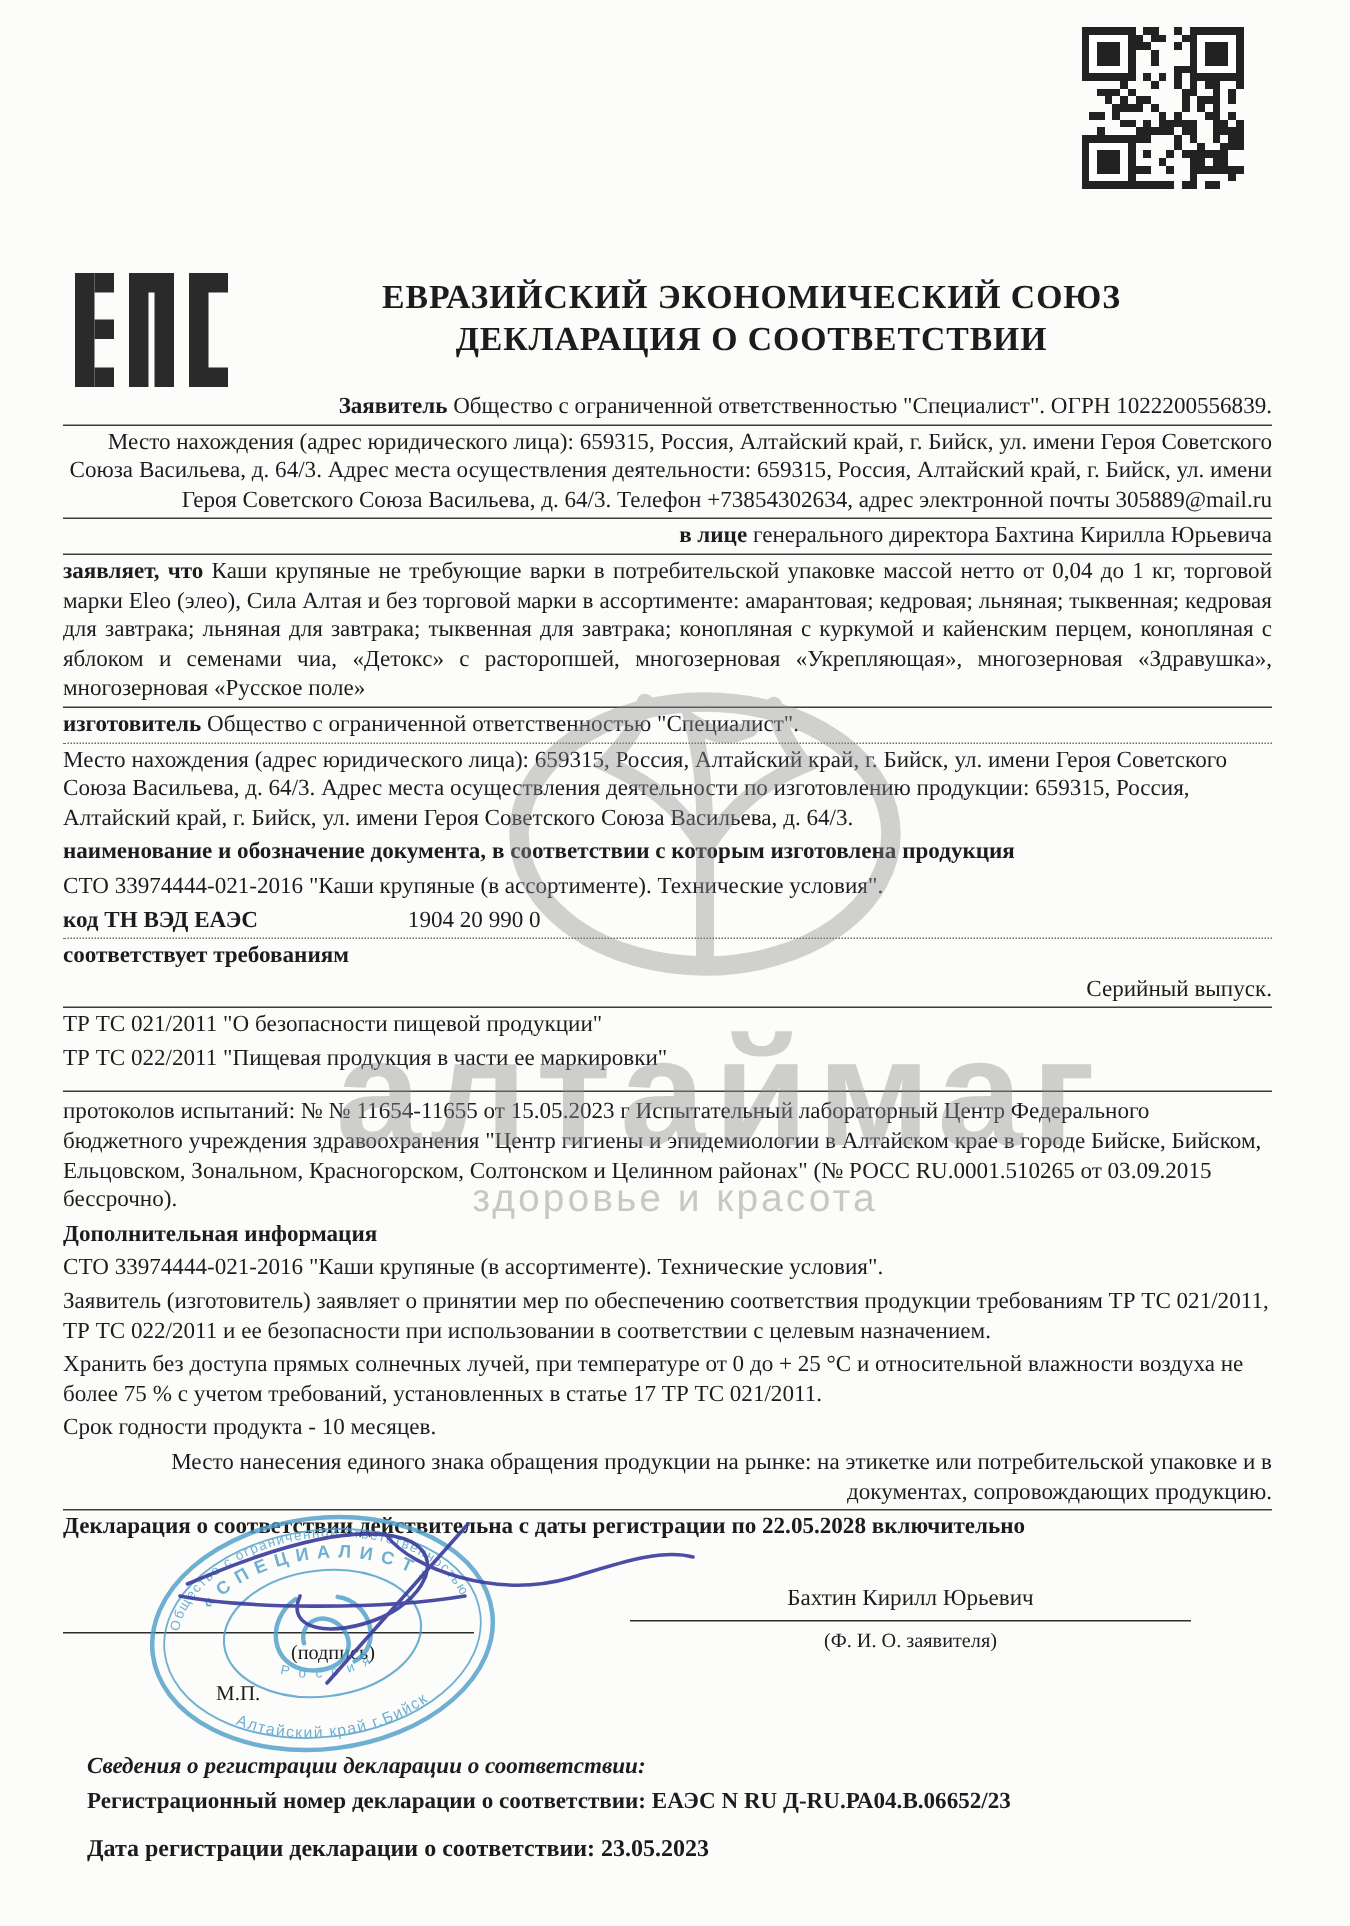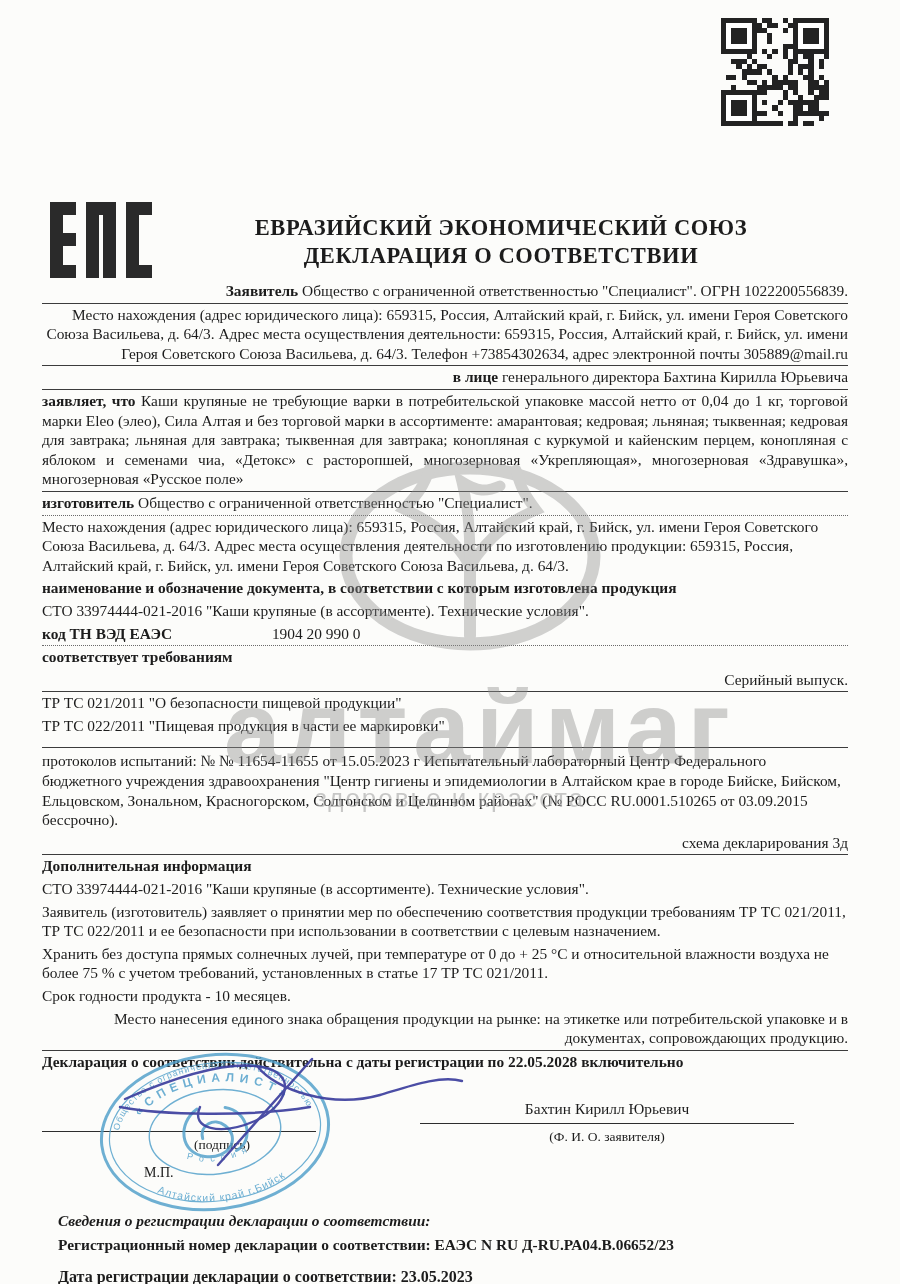--- a/index.html
+++ b/index.html
@@ -7,21 +7,21 @@
     position:relative; width:900px; height:1284px;
     background:#fcfcfa; overflow:hidden;
     font-family:"Liberation Serif","DejaVu Serif",serif;
     color:#1c1c1c;
   }
   
   .qr{position:absolute; top:18px; left:718px; width:114px; height:108px; z-index:3;}
   
   .content{position:absolute; left:42px; top:180px; width:806px; z-index:1;
     font-size:15.4px; line-height:19.6px;}
-  .hdr{display:flex; align-items:center; height:80px;margin-top:20px;}
+  .hdr{display:flex; align-items:flex-start; height:80px;}
   .eac{width:112px; flex:0 0 112px;}
   .titles{flex:1; text-align:center; padding-top:4px;}
   .titles .t{font-weight:bold; font-size:22.5px; line-height:28px; letter-spacing:.6px;}
   .row{padding:1px 0 2px 0;}
   .b-solid{border-bottom:1.5px solid #3c3c3c;text-align:right;}
   .b-dot{border-bottom:1.5px dotted #6a6a6a;}
   .lbl{font-weight:bold;}
   .just{text-align:justify;}
   .gapline{height:10px; border-bottom:1.5px solid #3c3c3c; margin-bottom:2px;}
   .tnved-val{margin-left:96px;}
@@ -265,21 +265,20 @@
     </div>
 
     <div class="row lbl">соответствует требованиям</div>
 
     <div class="row b-solid">Серийный выпуск.</div>
     <div class="row">ТР ТС 021/2011 "О безопасности пищевой продукции"</div>
     <div class="row">ТР ТС 022/2011 "Пищевая продукция в части ее маркировки"</div>
     <div class="gapline"></div>
 
     <div class="row">протоколов испытаний: № № 11654-11655 от 15.05.2023 г Испытательный лабораторный  Центр Федерального бюджетного учреждения здравоохранения "Центр гигиены и эпидемиологии в Алтайском крае в городе Бийске, Бийском, Ельцовском, Зональном, Красногорском, Солтонском и Целинном районах" (№ РОСС  RU.0001.510265 от 03.09.2015 бессрочно).</div>
-    <div class="row b-solid">схема декларирования 3д</div>
 
     <div class="row lbl">Дополнительная информация</div>
     <div class="row">СТО 33974444-021-2016  "Каши крупяные (в ассортименте). Технические условия".</div>
     <div class="row">Заявитель (изготовитель) заявляет о принятии мер по обеспечению соответствия продукции требованиям  ТР ТС 021/2011, ТР ТС 022/2011 и ее безопасности при использовании в соответствии с целевым назначением.</div>
     <div class="row">Хранить без доступа прямых солнечных лучей, при температуре от 0 до + 25 °С и относительной влажности воздуха не более 75 % с учетом требований, установленных в статье 17 ТР ТС 021/2011.</div>
     <div class="row">Срок годности продукта - 10 месяцев.</div>
     <div class="row b-solid">Место нанесения единого знака обращения продукции на рынке: на этикетке или потребительской упаковке и в документах, сопровождающих продукцию.</div>
 
     <div class="row lbl">Декларация о соответствии  действительна с даты регистрации по 22.05.2028 включительно</div>
 

